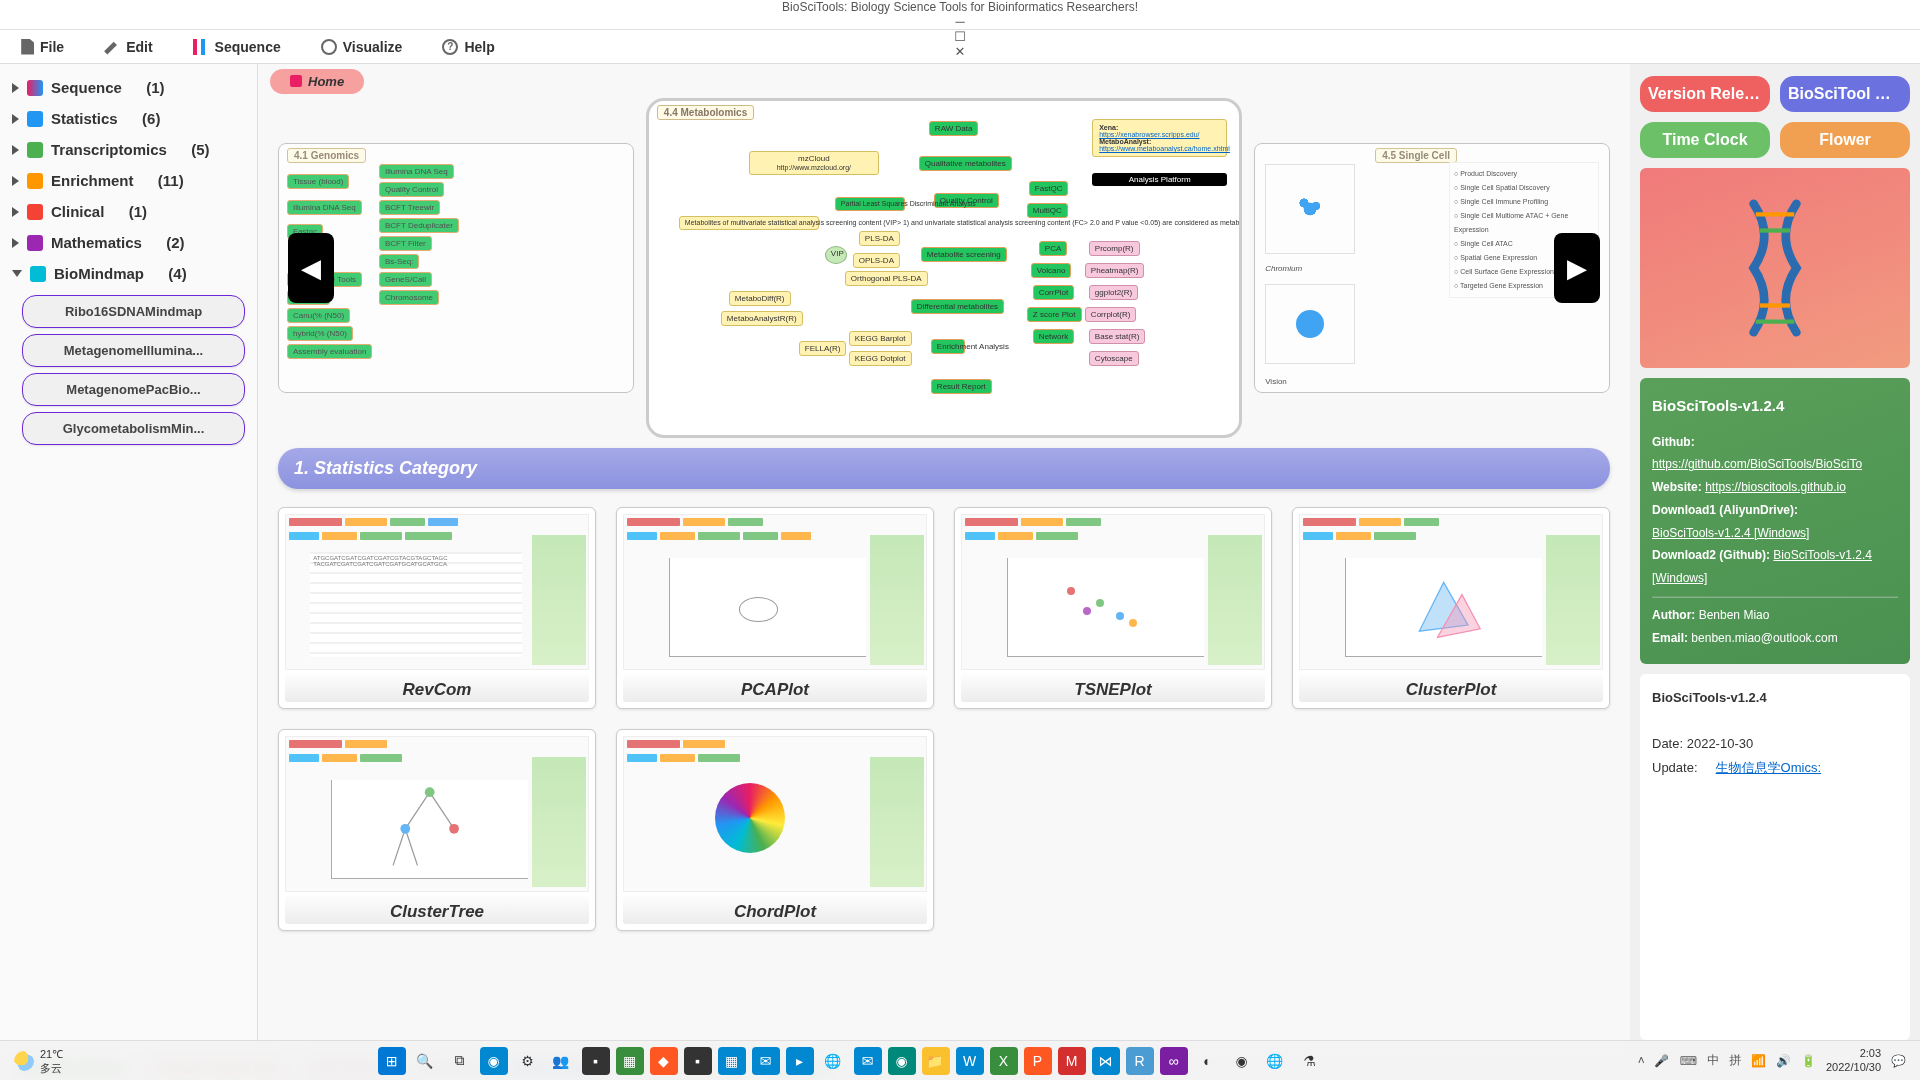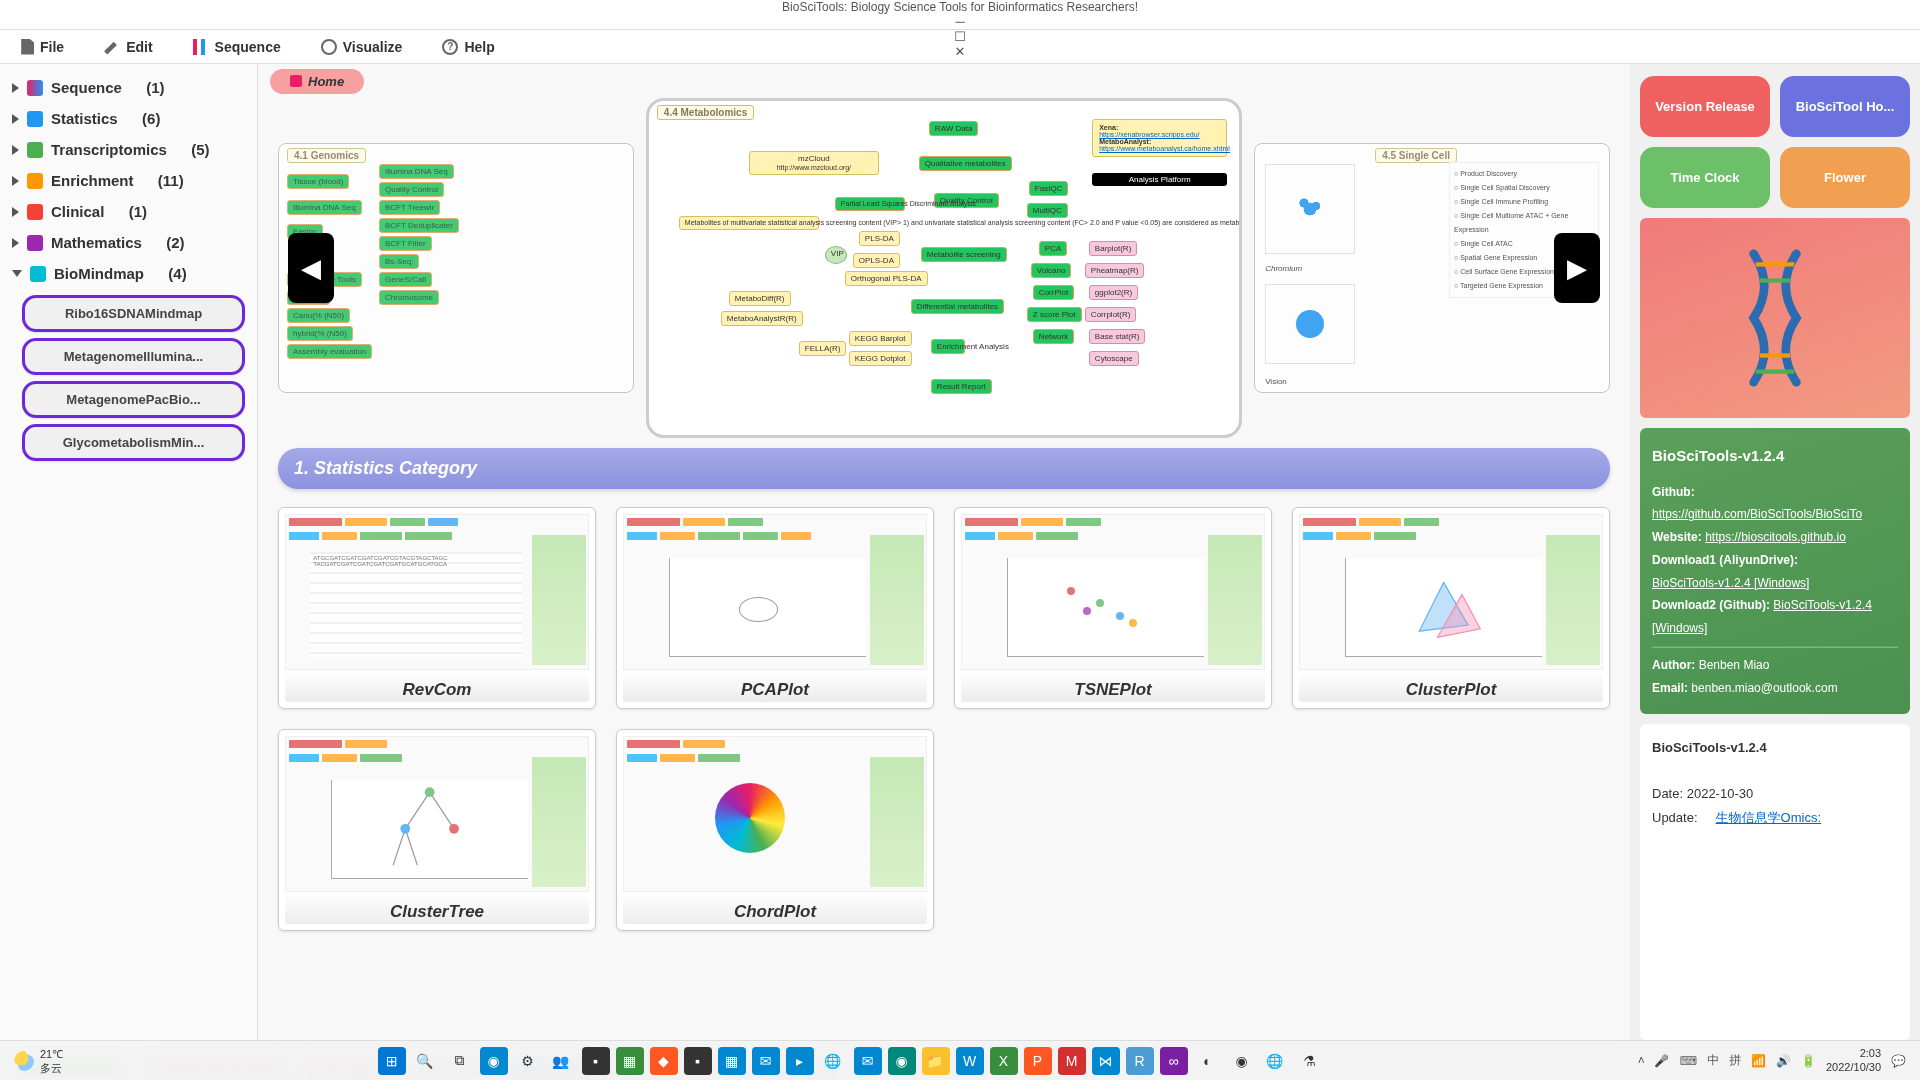--- a/index.html
+++ b/index.html
@@ -29,21 +29,21 @@
 .cat.open .arrow { border-left: 5px solid transparent; border-right: 5px solid transparent; border-top: 7px solid #555; border-bottom: none; }
 .cat .caticon { width: 16px; height: 16px; border-radius: 3px; }
 .c-seq { background: linear-gradient(90deg,#e91e63,#2196f3); }
 .c-stat { background: #2196f3; }
 .c-trans { background: #4caf50; }
 .c-enr { background: #ff9800; }
 .c-clin { background: #f44336; }
 .c-math { background: #9c27b0; }
 .c-bio { background: #00bcd4; }
 .subitems { margin-left: 10px; margin-top: 4px; }
-.subbtn { display: block; width: 95%; margin: 6px auto; padding: 8px 19px; background: #f0f0f0; border: 3px solid #6d28d9; border-radius: 14px; font-size: 13px; font-weight: bold; color: #444; text-align: center; cursor: pointer; box-shadow: 0 1px 2px rgba(0,0,0,0.1); white-space: nowrap; overflow: hidden; text-overflow: ellipsis; }
+.subbtn { display: block; width: 95%; margin: 6px auto; padding: 8px 19px; background: #f0f0f0; border: 1px solid #6d28d9; border-radius: 14px; font-size: 13px; font-weight: bold; color: #444; text-align: center; cursor: pointer; box-shadow: 0 1px 2px rgba(0,0,0,0.1); white-space: nowrap; overflow: hidden; text-overflow: ellipsis; }
 
 
 .main { flex: 1; display: flex; flex-direction: column; background: #f8f8f8; overflow: hidden; }
 .tabbar { height: 34px; padding: 4px 12px; display: flex; align-items: center; }
 .tab-home { padding: 5px 20px; background: #f7a0a0; border-radius: 14px; font-weight: bold; font-style: italic; color: #333; display: flex; align-items: center; gap: 6px; }
 .tab-home::before { content: ""; width: 12px; height: 12px; background: #e91e63; border-radius: 2px; }
 .content { flex: 1; overflow-y: auto; padding: 0 20px 20px; position: relative; }
 
 
 .carousel { position: relative; height: 340px; margin-bottom: 10px; display: flex; align-items: center; justify-content: center; }
@@ -71,21 +71,21 @@
 .card .thumb { height: 156px; background: #fafafa; position: relative; overflow: hidden; border: 1px solid #eee; }
 .card .caption { text-align: center; font-size: 17px; font-weight: bold; font-style: italic; color: #333; padding: 6px 0 2px; background: linear-gradient(180deg,#fdfdfd,#ececec); border-radius: 3px; margin-top: 4px; }
 .thumb .tbar { display: flex; gap: 3px; padding: 3px; }
 .thumb .tblk { height: 8px; border-radius: 1px; }
 .thumb .plotarea { position: absolute; left: 15%; top: 28%; right: 20%; bottom: 8%; border-left: 1px solid #aaa; border-bottom: 1px solid #aaa; background: #fff; }
 .thumb .sidepanel { position: absolute; right: 2px; top: 20px; width: 18%; bottom: 4px; background: linear-gradient(180deg,#c5e8b7,#d8f0c8); }
 
 
 .rightpanel { width: 290px; padding: 12px 10px; display: flex; flex-direction: column; gap: 10px; background: #f0f0f0; }
 .btnrow { display: flex; gap: 10px; }
-.rbtn { flex: 1; padding: 23px 8px; border-radius: 14px; font-size: 13px; font-weight: bold; color: #fff; text-align: center; cursor: pointer; white-space: nowrap; overflow: hidden; text-overflow: ellipsis; }
+.rbtn { flex: 1; padding: 9px 8px; border-radius: 14px; font-size: 16px; font-weight: bold; color: #fff; text-align: center; cursor: pointer; white-space: nowrap; overflow: hidden; text-overflow: ellipsis; }
 .rbtn.red { background: #ef6060; }
 .rbtn.blue { background: #6b72e0; }
 .rbtn.green { background: #6bc068; }
 .rbtn.orange { background: #f0a050; }
 .logo-card { background: linear-gradient(160deg,#f07a7a,#f29b80); border-radius: 6px; height: 200px; display: flex; align-items: center; justify-content: center; }
 .logo-card svg { width: 110px; height: 150px; }
 .info-card { background: linear-gradient(160deg,#5aa05a,#4a9050); border-radius: 6px; padding: 14px 12px; color: #fff; font-size: 12px; line-height: 1.9; overflow: hidden; }
 .info-card h3 { font-size: 15px; font-weight: bold; margin-bottom: 10px; color: #fff; }
 .info-card b { font-weight: bold; }
 .info-card a { color: #fff; text-decoration: underline; }
@@ -229,21 +229,21 @@
 
             <div class="mm o" style="left:186px;top:96px;width:70px;text-align:center;font-size:7px;line-height:1.1">Partial Least Squares Discriminant Analysis</div>
             <div class="mm y" style="left:210px;top:130px">PLS-DA</div>
             <div class="mm g" style="left:176px;top:145px;border-radius:50%;width:22px;height:18px;text-align:center">VIP</div>
             <div class="mm y" style="left:204px;top:152px">OPLS-DA</div>
             <div class="mm y" style="left:196px;top:170px">Orthogonal PLS-DA</div>
             <div class="mm y" style="left:30px;top:115px;width:140px;font-size:7px;line-height:1.15">Metabolites of multivariate statistical analysis screening content (VIP&gt; 1) and univariate statistical analysis screening content (FC&gt; 2.0 and P value &lt;0.05) are considered as metabolites with significant differences</div>
 
             <div class="mm o" style="left:272px;top:146px">Metabolite screening</div>
             <div class="mm o" style="left:390px;top:140px">PCA</div>
-            <div class="mm p" style="left:440px;top:140px">Barplot(R)</div>
+            <div class="mm p" style="left:440px;top:140px">Prcomp(R)</div>
             <div class="mm o" style="left:382px;top:162px">Volcano</div>
             <div class="mm p" style="left:436px;top:162px">Pheatmap(R)</div>
             <div class="mm p" style="left:440px;top:184px">ggplot2(R)</div>
             <div class="mm o" style="left:384px;top:184px">CorrPlot</div>
             <div class="mm p" style="left:436px;top:206px">Corrplot(R)</div>
             <div class="mm o" style="left:378px;top:206px">Z score Plot</div>
             <div class="mm p" style="left:440px;top:228px">Base stat(R)</div>
             <div class="mm o" style="left:384px;top:228px">Network</div>
             <div class="mm p" style="left:440px;top:250px">Cytoscape</div>
 

